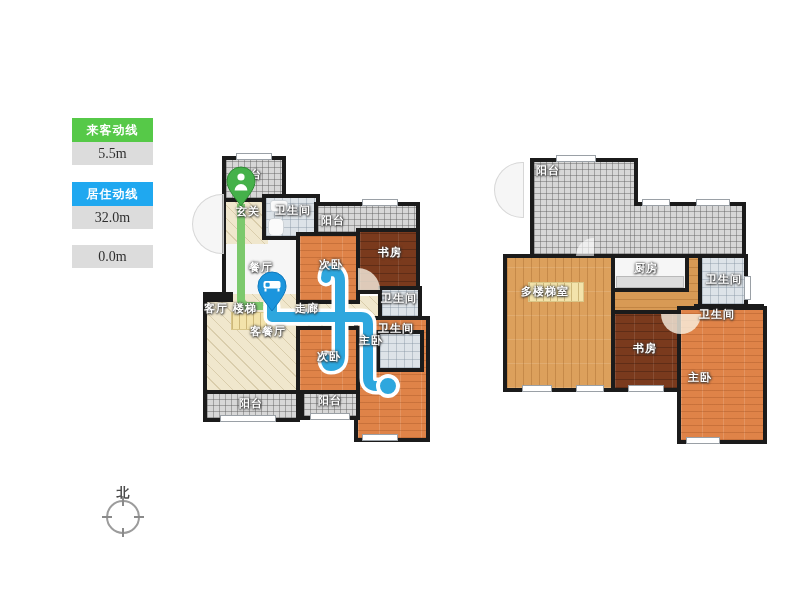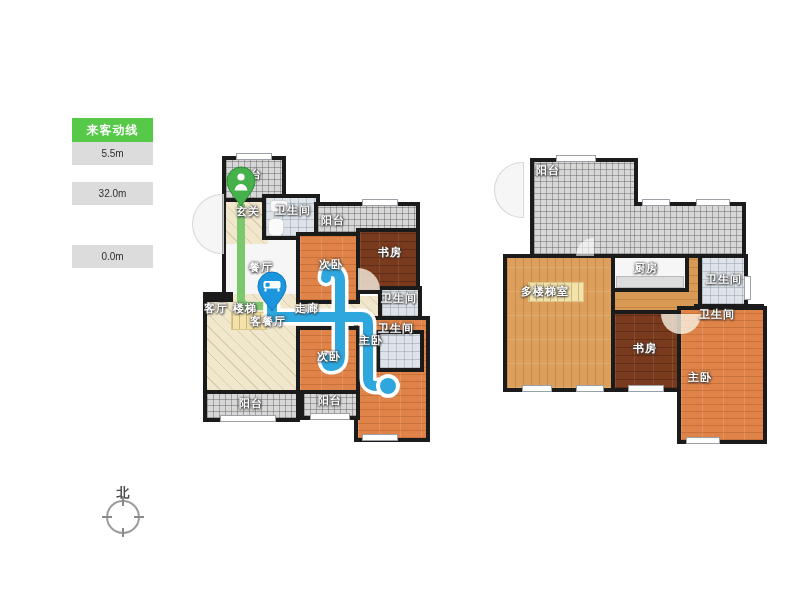--- a/index.html
+++ b/index.html
@@ -1,17 +1,17 @@
 <!DOCTYPE html>
 <html><head>
 <meta charset="utf-8">
 <style>
   html,body{margin:0;padding:0;background:#fff;}
   #canvas{position:relative;width:800px;height:600px;background:#ffffff;overflow:hidden;
-          font-family:Liberation Sans, sans-serif;}
+          font-family:Liberation Serif, serif;}
   .room{position:absolute;border:4px solid #1b1b1b;box-sizing:border-box;}
   .open{border:none;}
   
   .wood{background-color:#df8348;
     background-image:repeating-linear-gradient(0deg,rgba(120,50,10,.22) 0 1px,transparent 1px 7px),
                      repeating-linear-gradient(90deg,rgba(255,255,255,.14) 0 1px,transparent 1px 21px);}
   .wood-dark{background-color:#7a3a1d;
     background-image:repeating-linear-gradient(0deg,rgba(0,0,0,.22) 0 1px,transparent 1px 8px),
                      repeating-linear-gradient(90deg,rgba(255,255,255,.10) 0 1px,transparent 1px 19px);}
   .wood-tan{background-color:#dca05c;
@@ -35,36 +35,37 @@
   .fan{position:absolute;background:rgba(240,240,240,.6);border:1px solid rgba(208,208,208,.8);z-index:4;}
   .qdisc{position:absolute;background:rgba(250,243,230,.78);z-index:25;}
   .stairs{position:absolute;background:#f3e3ab;border:1px solid #d9c689;box-sizing:border-box;z-index:24;
     background-image:repeating-linear-gradient(90deg,rgba(160,130,60,.45) 0 1px,transparent 1px 7px);}
   .counter{position:absolute;background:#dcdcdc;border:1px solid #b9b9b9;box-sizing:border-box;z-index:24;}
   .fixture{position:absolute;background:#fafafa;border:1px solid #cfd4d8;border-radius:3px;z-index:24;}
   .wallpatch{position:absolute;background:#1b1b1b;z-index:22;}
   
   .legend-box{position:absolute;width:81px;text-align:center;z-index:60;}
   .legend-head{height:24px;line-height:24px;color:#fff;font-size:12px;font-weight:bold;letter-spacing:1px;}
-  .legend-val{height:23px;line-height:23px;background:#dcdcdc;color:#2f2f2f;font-size:10px;}
+  .legend-val{height:23px;line-height:23px;background:#dcdcdc;color:#2f2f2f;font-size:14px;}
   .lg-green{background:#56c948;} .lg-blue{background:#1fa8f0;} .lg-pink{background:#f5568b;}
   .svglayer{position:absolute;left:0;top:0;pointer-events:none;}
   #compass-label{position:absolute;left:112px;top:484px;width:22px;text-align:center;
     font-size:13px;font-weight:bold;color:#4a4a4a;z-index:60;}
 </style>
 </head>
 <body>
 
 <div id="canvas">
 
   <div class="legend-box" style="left:72px;top:118px;">
     <div class="legend-head lg-green">来客动线</div>
     <div class="legend-val">5.5m</div>
   </div>
   <div class="legend-box" style="left:72px;top:182px;">
+    <div class="legend-head lg-blue">居住动线</div>
     <div class="legend-val">32.0m</div>
   </div>
   <div class="legend-box" style="left:72px;top:245px;">
     <div class="legend-val">0.0m</div>
   </div>
 
   <div class="fan" style="left:192px;top:194px;width:30px;height:58px;border-radius:30px 0 0 30px;"></div>
 
   <div class="room tile-diag open" style="left:262px;top:296px;width:122px;height:34px;"></div>
   <div class="room floor-white" style="left:222px;top:240px;width:84px;height:64px;border-width:0 4px 0 4px;"></div>
@@ -98,21 +99,21 @@
   <div class="room-label" style="left:250px;top:174px;">阳台</div>
   <div class="room-label" style="left:248px;top:211px;">玄关</div>
   <div class="room-label" style="left:293px;top:210px;">卫生间</div>
   <div class="room-label" style="left:333px;top:220px;">阳台</div>
   <div class="room-label" style="left:331px;top:264px;">次卧</div>
   <div class="room-label" style="left:390px;top:252px;">书房</div>
   <div class="room-label" style="left:261px;top:267px;">餐厅</div>
   <div class="room-label" style="left:216px;top:308px;">客厅</div>
   <div class="room-label" style="left:245px;top:308px;">楼梯</div>
   <div class="room-label" style="left:307px;top:308px;">走廊</div>
-  <div class="room-label" style="left:268px;top:321px;">客餐厅</div>
+  <div class="room-label" style="left:268px;top:331px;">客餐厅</div>
   <div class="room-label" style="left:399px;top:298px;">卫生间</div>
   <div class="room-label" style="left:396px;top:328px;">卫生间</div>
   <div class="room-label" style="left:371px;top:340px;">主卧</div>
   <div class="room-label" style="left:329px;top:356px;">次卧</div>
   <div class="room-label" style="left:251px;top:403px;">阳台</div>
   <div class="room-label" style="left:330px;top:400px;">阳台</div>
 
   <div class="fan" style="left:494px;top:162px;width:28px;height:54px;border-radius:28px 0 0 28px;"></div>
 
   <div class="room wood-tan-h open" style="left:613px;top:286px;width:100px;height:30px;"></div>

